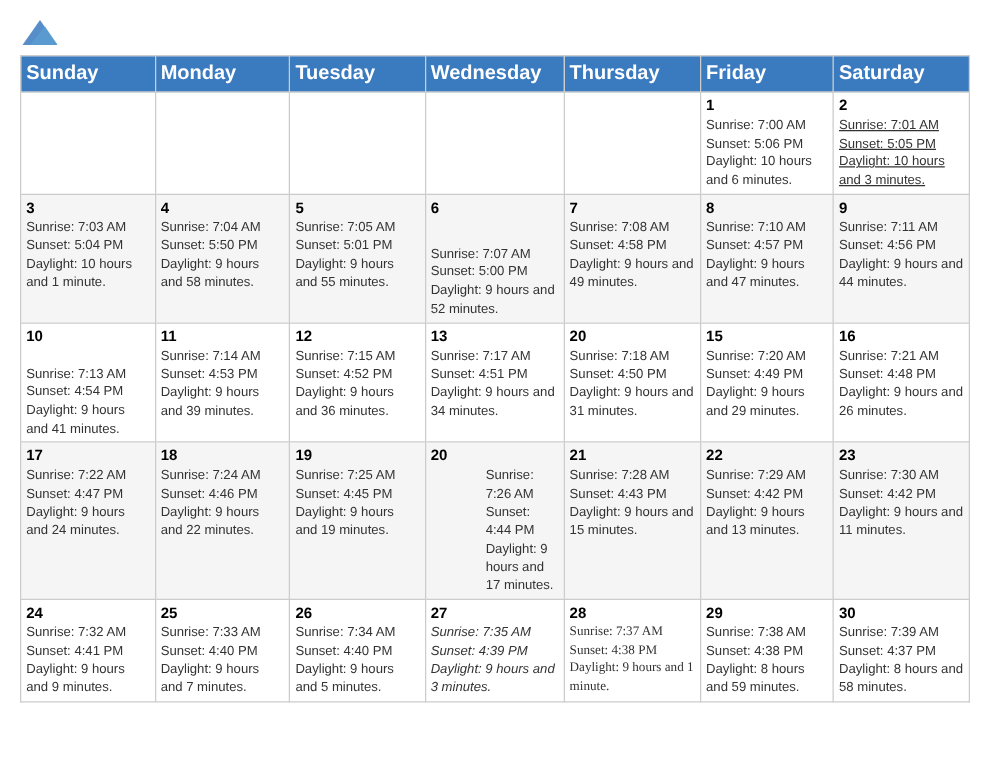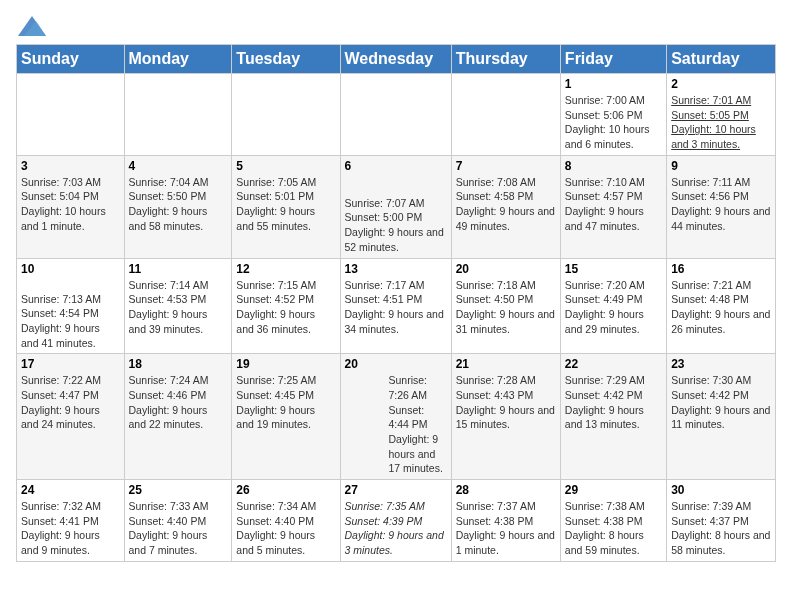--- a/index.html
+++ b/index.html
@@ -288,21 +288,21 @@
 Daylight: 9 hours and 5 minutes.</div>
         </td>
         <td>
           <span class="day-num">27</span>
           <div class="day-info" style="white-space: pre-line; font-style: italic;">Sunrise: 7:35 AM
 Sunset: 4:39 PM
 Daylight: 9 hours and 3 minutes.</div>
         </td>
         <td>
           <span class="day-num">28</span>
-          <div class="day-info" style="white-space: pre-line;">Sunrise: 7:37 AM
+          <div class="day-info" style="white-space: pre-line; font-family: Liberation Serif, serif;">Sunrise: 7:37 AM
 Sunset: 4:38 PM
 Daylight: 9 hours and 1 minute.</div>
         </td>
         <td>
           <span class="day-num">29</span>
           <div class="day-info" style="white-space: pre-line;">Sunrise: 7:38 AM
 Sunset: 4:38 PM
 Daylight: 8 hours and 59 minutes.</div>
         </td>
         <td>

